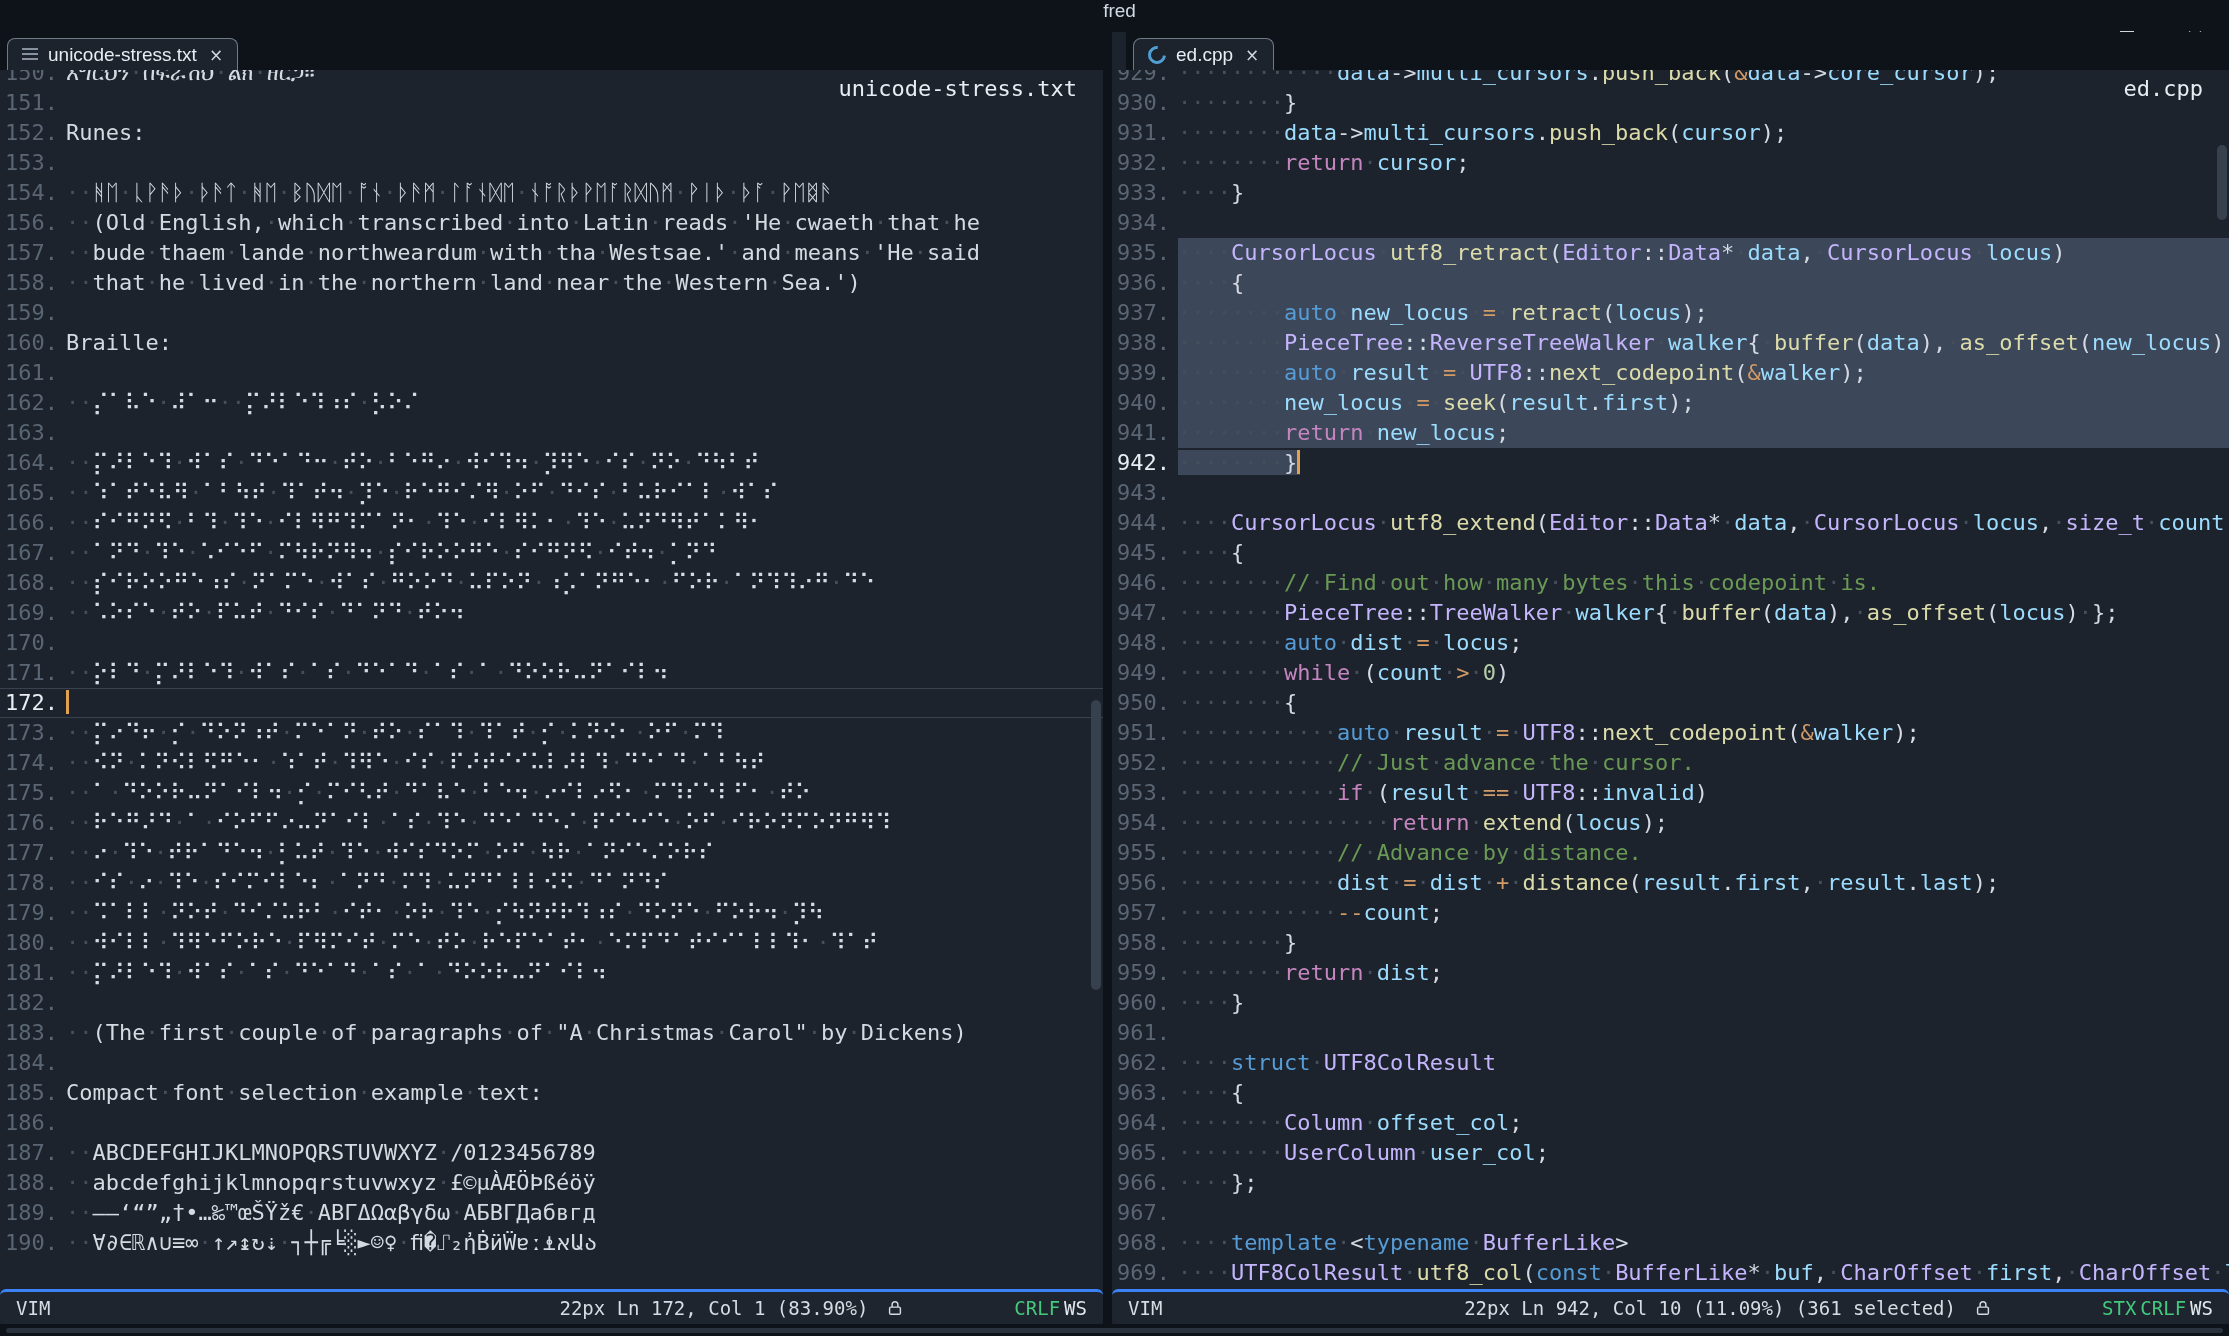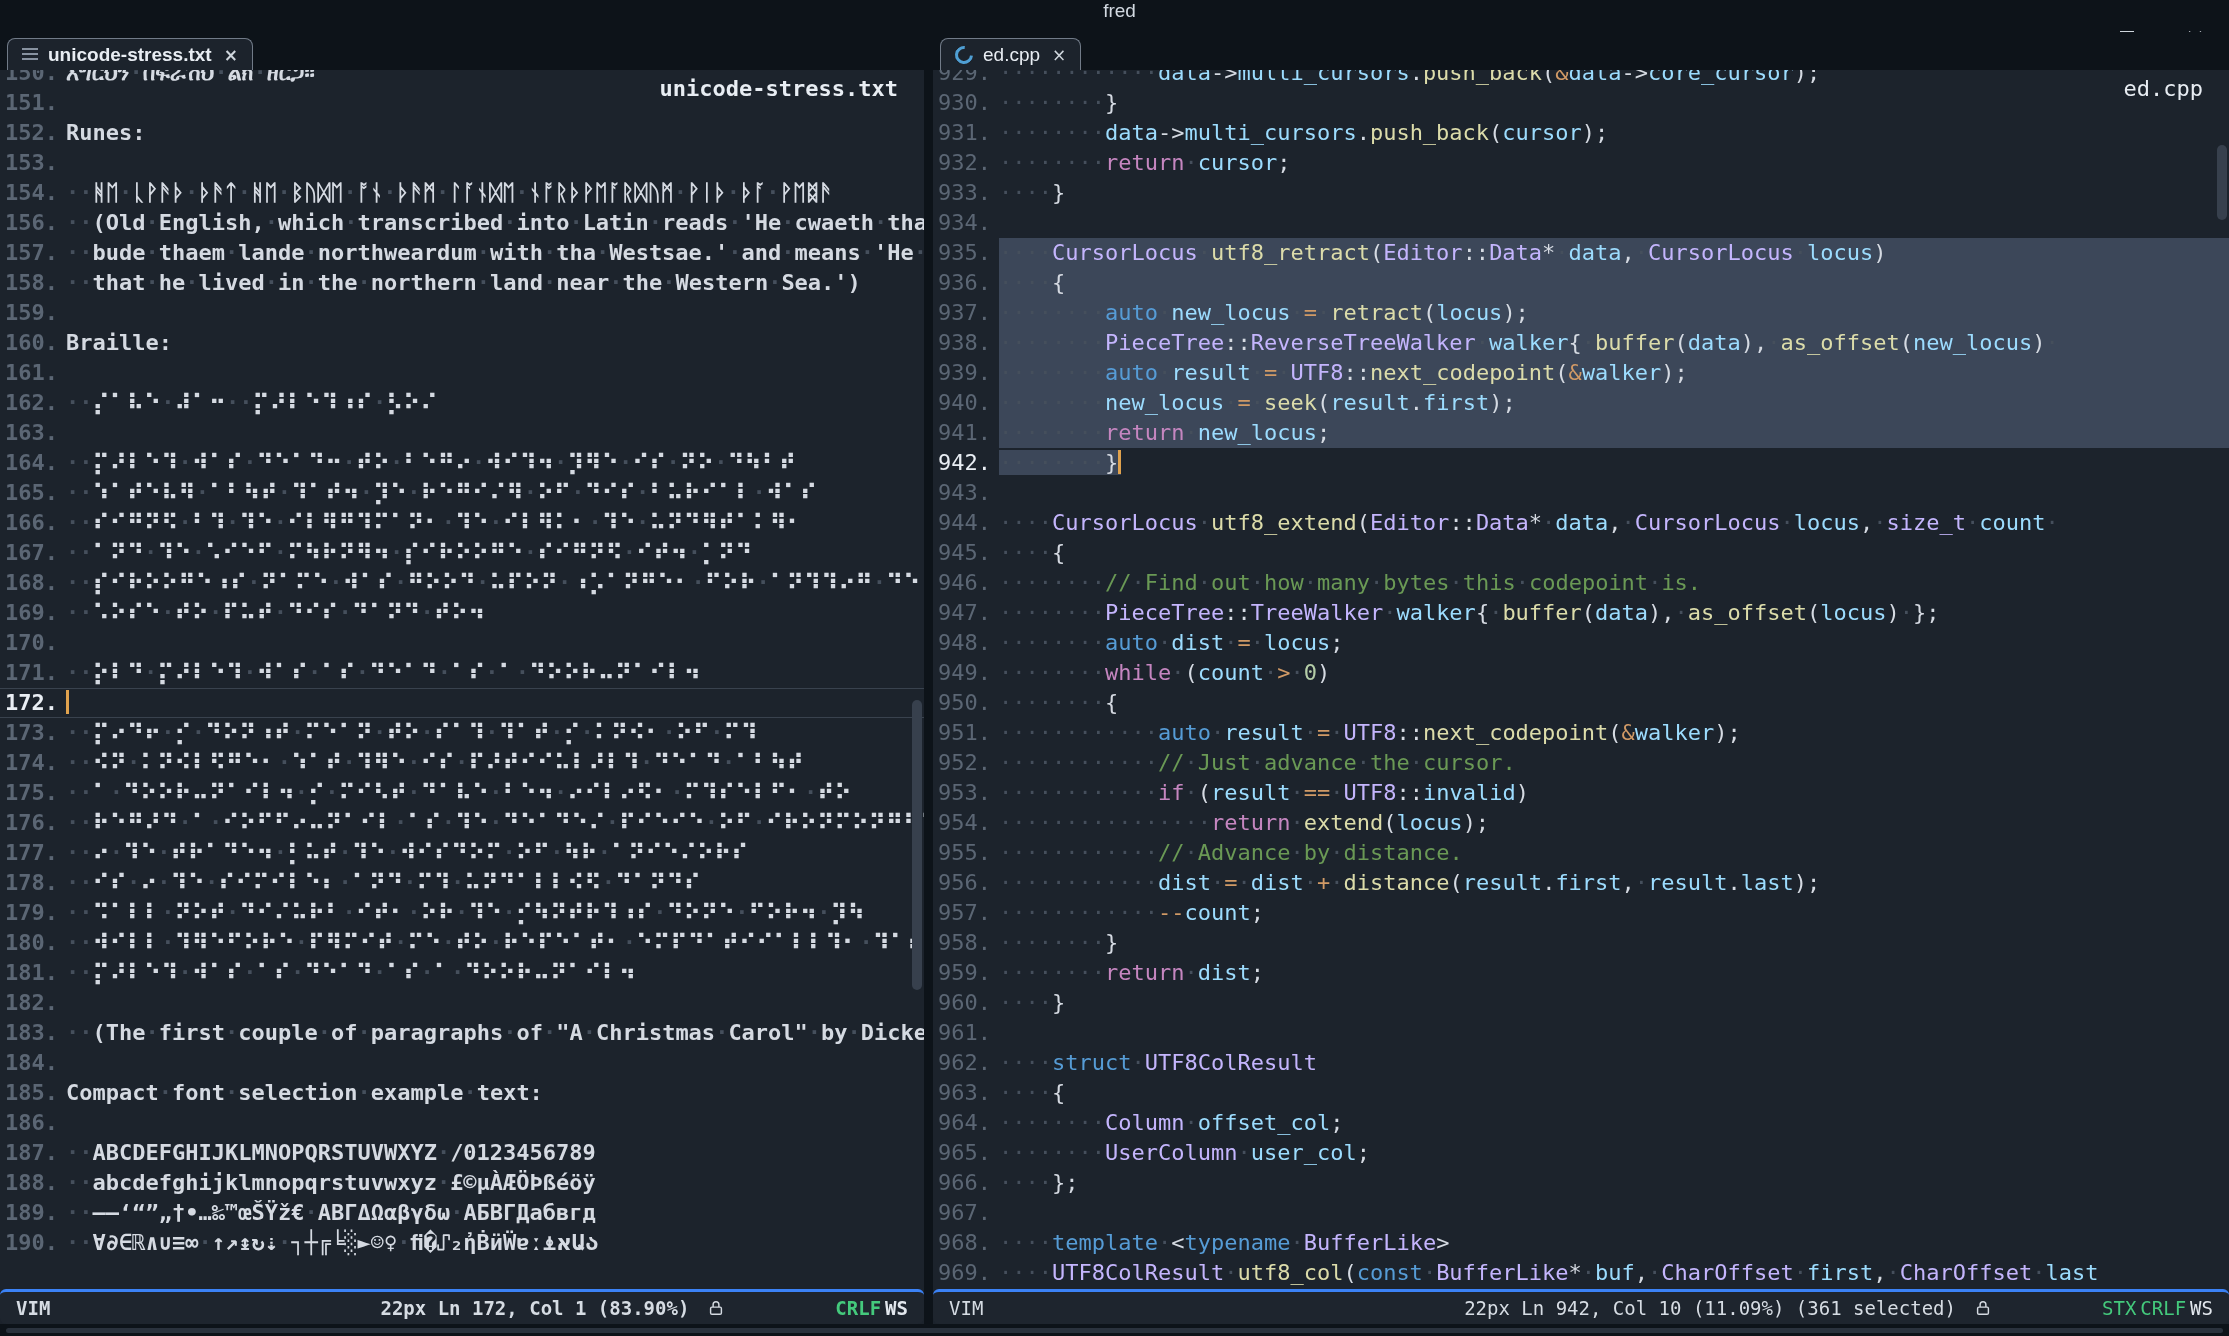--- a/index.html
+++ b/index.html
@@ -13,22 +13,22 @@
   .wtitle{margin-left:10px;font-family:"Liberation Sans",sans-serif;font-size:19px;color:#d3dae2;}
   .wcontrols{margin-left:auto;display:flex;height:32px;}
   .wbtn{width:68px;height:32px;display:flex;align-items:center;justify-content:center;color:#cfd6dd;}
   .glyph-min{width:13px;height:2px;background:#cfd6dd;}
   .glyph-max{width:12px;height:12px;border:1.5px solid #cfd6dd;}
   .glyph-close{font-size:24px;line-height:24px;font-family:"DejaVu Sans",sans-serif;}
 
   
   .main{position:absolute;top:32px;left:0;right:0;bottom:0;display:flex;}
   .pane{position:relative;background:#1c232c;overflow:hidden;}
-  .pane.left{width:924px;flex:none;font-weight:bold;}
-  .pane.right{flex:1;}
+  .pane.left{width:1103px;flex:none;}
+  .pane.right{flex:1;padding-left:14px;}
   .divider{width:9px;flex:none;background:#0d1319;}
 
   
   .tabbar{height:38px;background:#0d1319;display:flex;align-items:flex-end;padding-left:7px;}
   .tab{height:31px;display:flex;align-items:center;gap:10px;padding:0 14px;
        background:#1c232c;border:1px solid #76markers;border:1px solid #717b88;border-bottom:none;
        border-radius:8px 8px 0 0;font-family:"Liberation Sans",sans-serif;font-size:19px;color:#e8edf3;}
   .tclose{color:#cfd6dd;font-size:17px;margin-left:2px;font-family:"DejaVu Sans",sans-serif;}
   .lines-icon{position:relative;width:16px;height:13px;display:inline-block;}
   .lines-icon::before{content:"";position:absolute;left:0;top:0;width:16px;height:2px;

